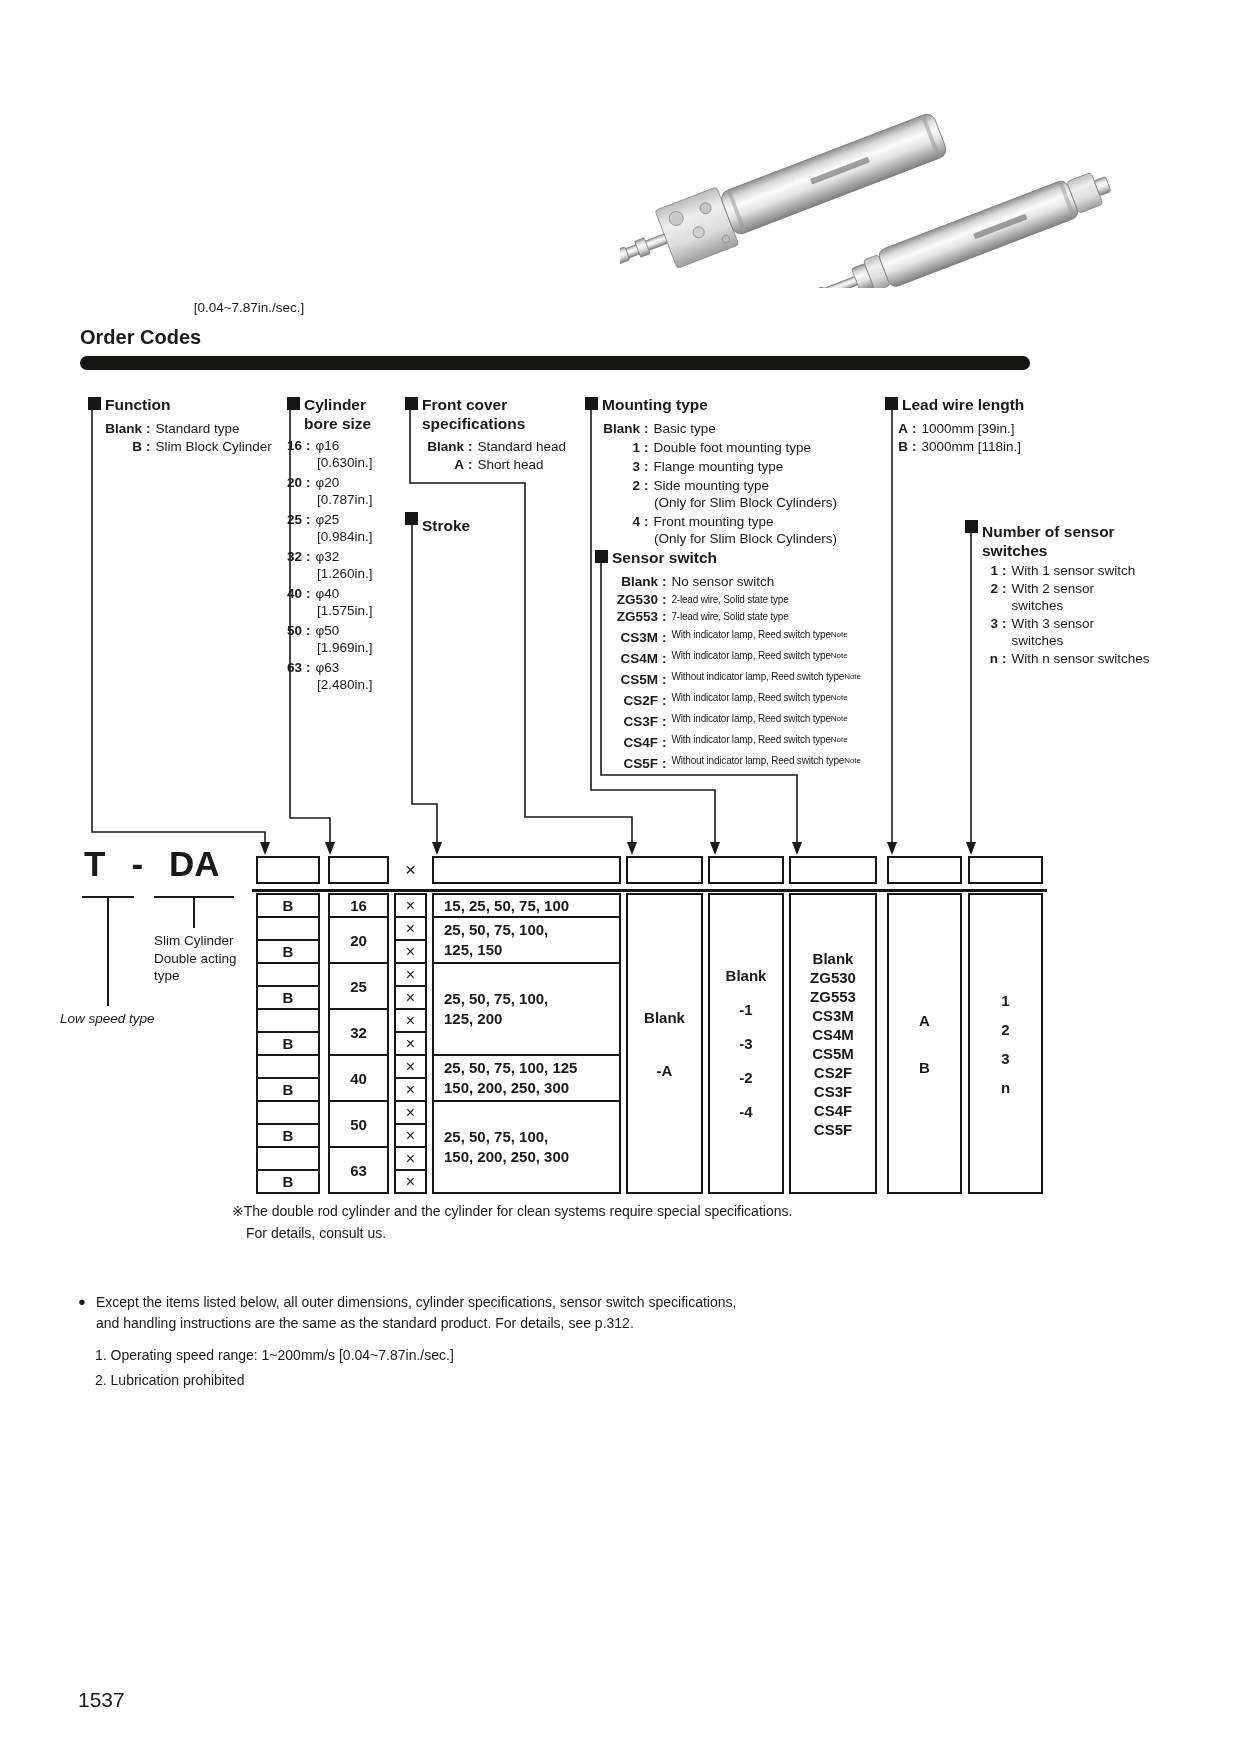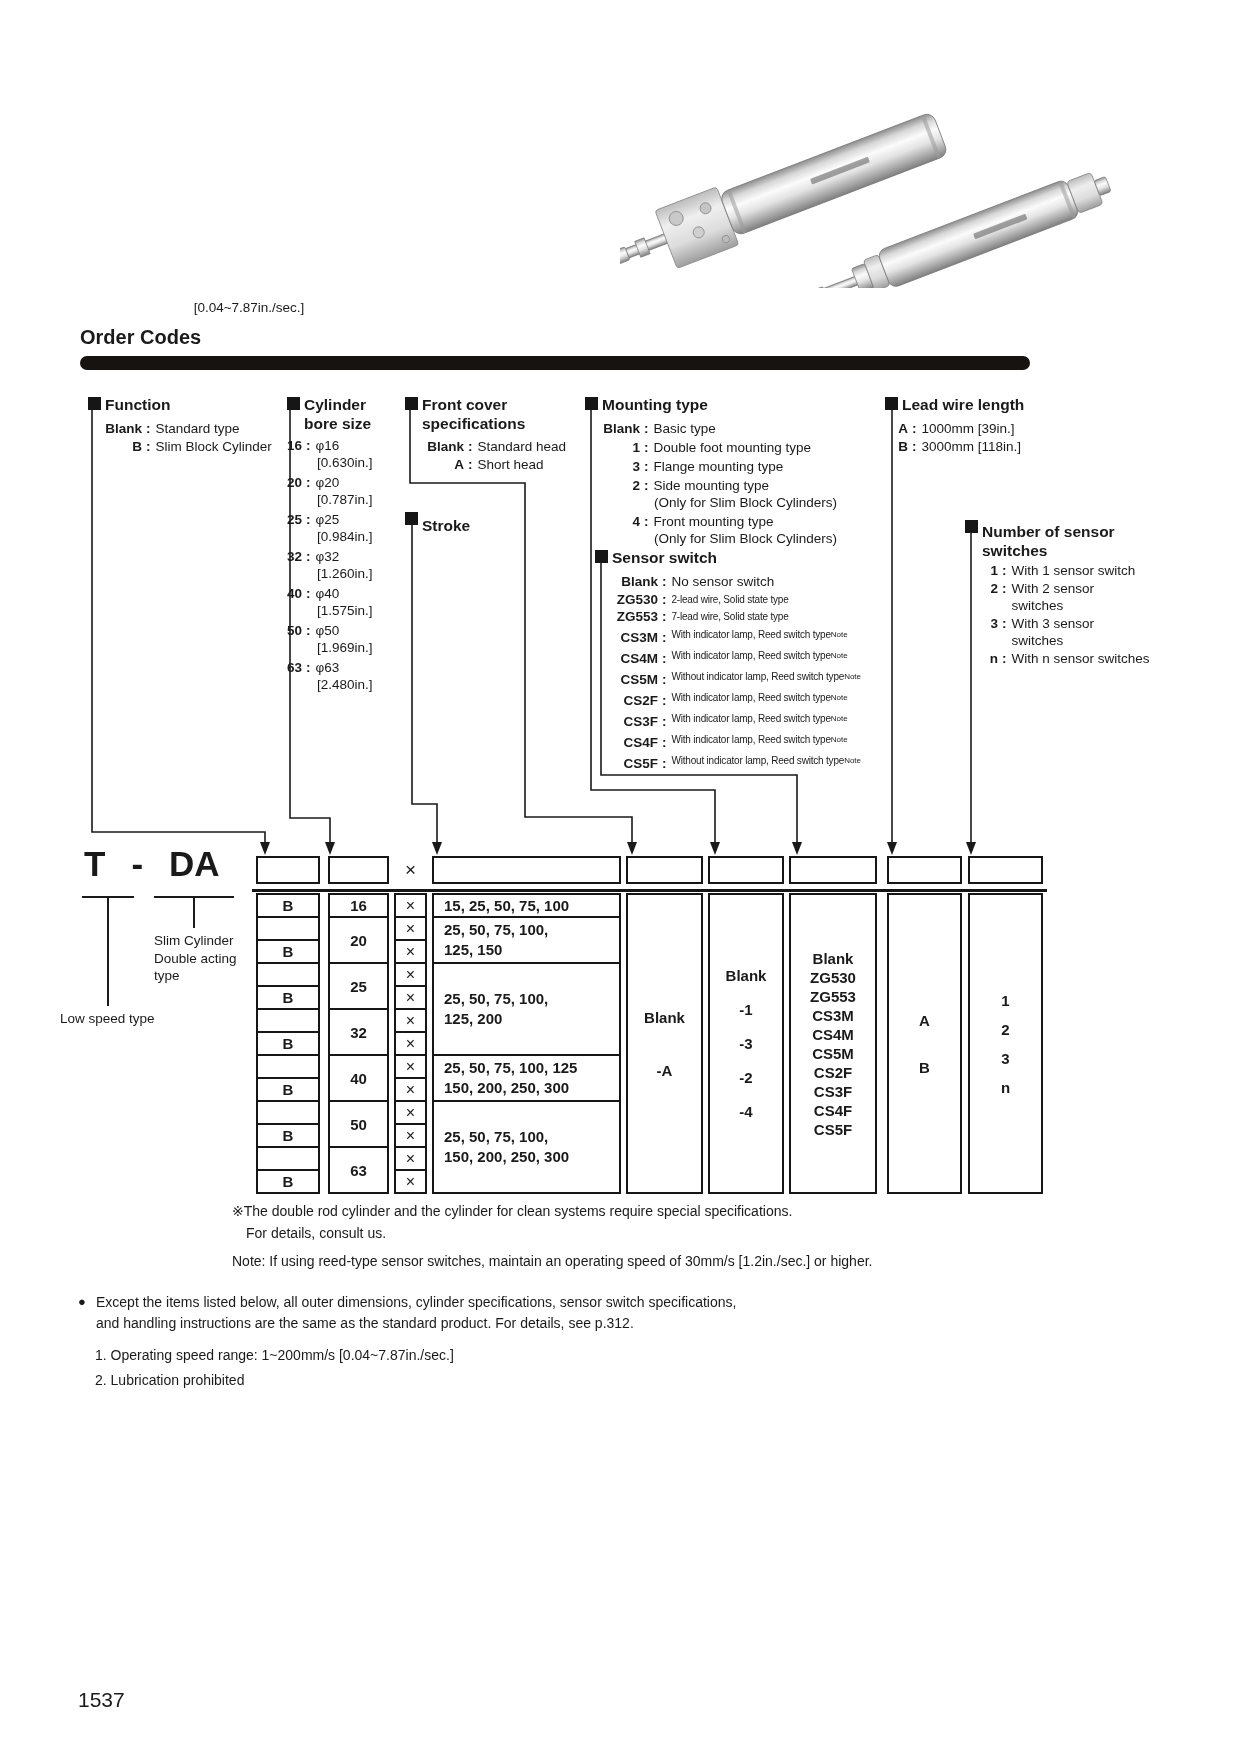--- a/index.html
+++ b/index.html
@@ -282,21 +282,21 @@
         <div class="kv"><span class="k n-k">n</span><span class="c"></span><span class="v">With n sensor switches</span></div>
       </div>
 
     <div class="model">
       <span class="p1">T</span>
       <span class="p2">-</span>
       <span>DA</span>
     </div>
     <div class="ann-line" style="left:2px;top:556px;width:52px;height:1.6px;"></div>
     <div class="ann-line" style="left:27px;top:556px;width:1.6px;height:110px;"></div>
-    <div class="ann-label" style="left:-20px;top:670px;">Low speed type</div>
+    <div class="ann-label" style="left:-20px;top:670px;font-style:italic;">Low speed type</div>
     <div class="ann-line" style="left:74px;top:556px;width:80px;height:1.6px;"></div>
     <div class="ann-line" style="left:113px;top:556px;width:1.6px;height:32px;"></div>
     <div class="ann-label" style="left:74px;top:592px;">Slim Cylinder
 Double acting
 type</div>
 
     <div class="slot" style="left:176px;width:64px;"></div>
     <div class="slot" style="left:248px;width:61px;"></div>
     <div class="x-top" style="left:314px;width:33px;">×</div>
     <div class="slot" style="left:352px;width:189px;"></div>
@@ -420,21 +420,20 @@
 
     <div class="opt">1</div>
         <div class="opt">2</div>
         <div class="opt">3</div>
         <div class="opt">n</div>
       </div>
   </div>
 
   <div class="note-abs" style="left:232px;top:1202px;">※The double rod cylinder and the cylinder for clean systems require special specifications.</div>
   <div class="note-abs" style="left:246px;top:1224px;">For details, consult us.</div>
-  <div class="note-abs" style="left:232px;top:1252px;">Note: If using reed-type sensor switches, maintain an operating speed of 30mm/s [1.2in./sec.] or higher.</div>
 
   <div class="note-abs" style="left:78px;top:1293px;font-size:13px;">●</div>
   <div class="note-abs" style="left:96px;top:1292px;line-height:21px;">Except the items listed below, all outer dimensions, cylinder specifications, sensor switch specifications,
 and handling instructions are the same as the standard product. For details, see p.312.</div>
   <div class="note-abs" style="left:95px;top:1346px;">1. Operating speed range: 1~200mm/s [0.04~7.87in./sec.]</div>
   <div class="note-abs" style="left:95px;top:1371px;">2. Lubrication prohibited</div>
 
   <div class="pageno">1537</div>
 </div>
 

